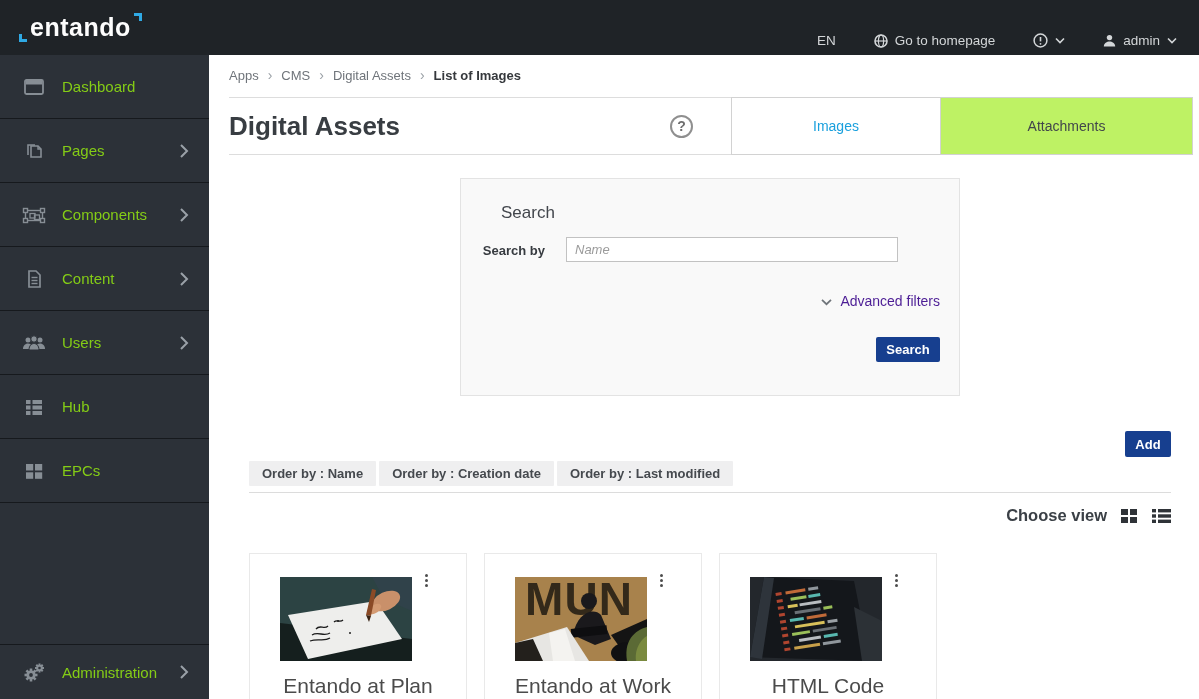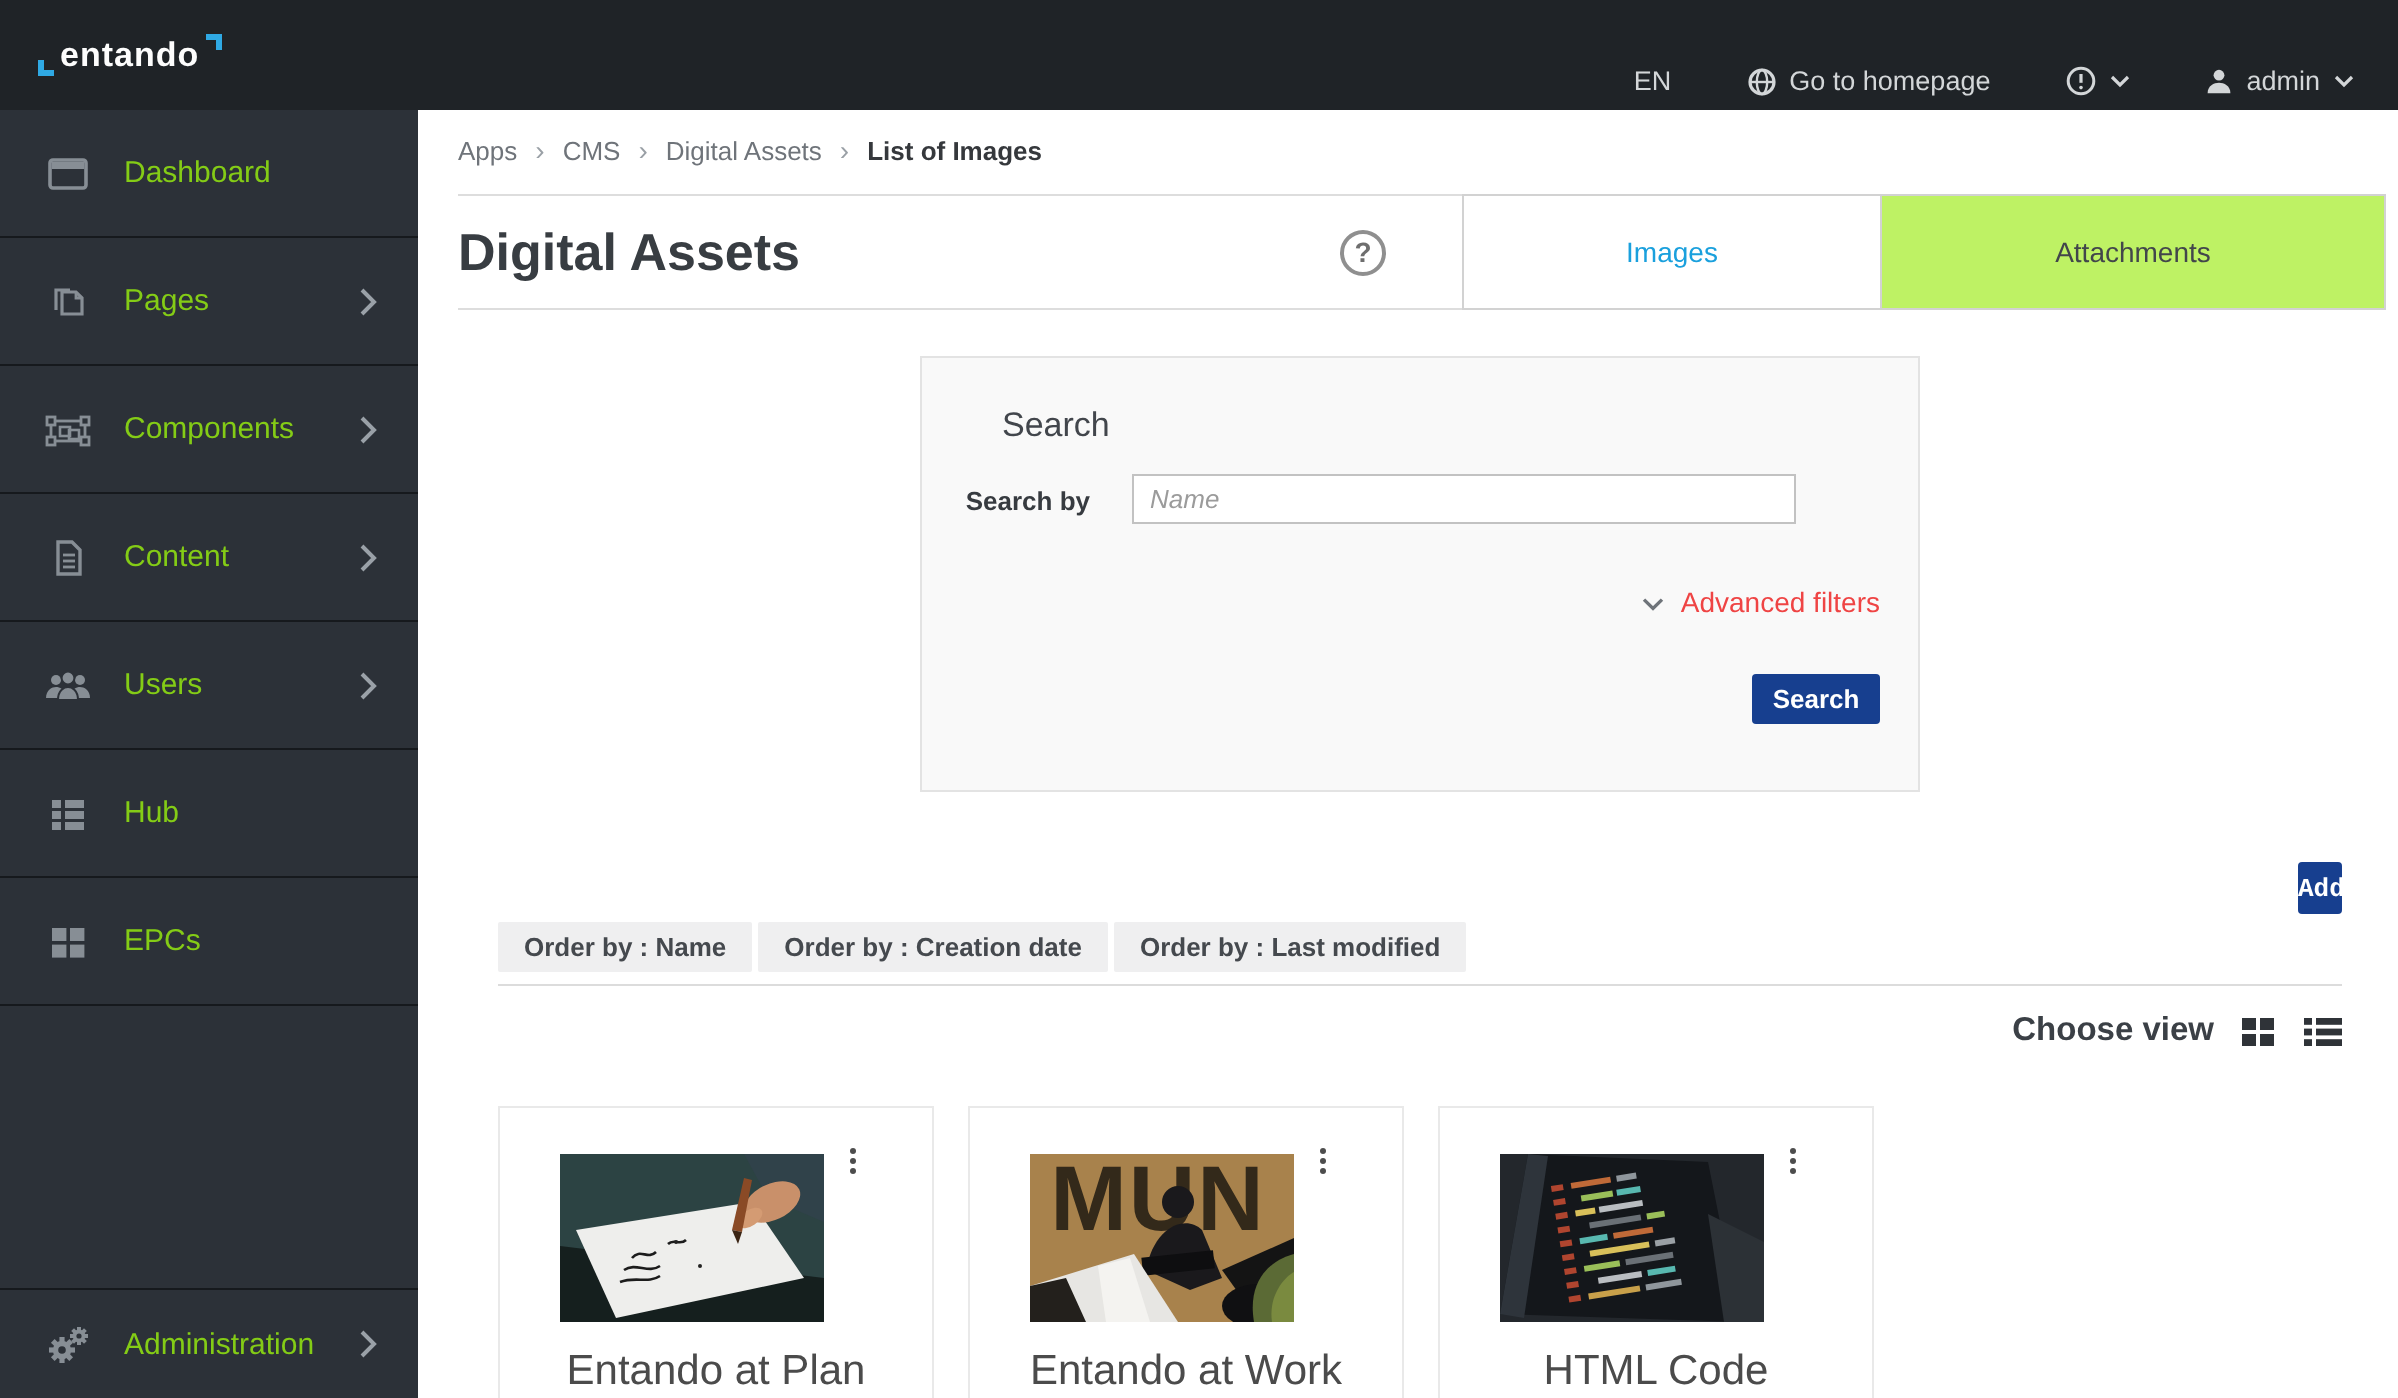--- a/index.html
+++ b/index.html
@@ -2,21 +2,21 @@
 <html><head>
 <meta charset="utf-8">
 <style>
   * { margin:0; padding:0; box-sizing:border-box; }
   html,body { width:1199px; height:699px; overflow:hidden; background:#fff;
               font-family:"Liberation Sans", sans-serif; }
 
   
   .topbar { position:absolute; left:0; top:0; width:1199px; height:55px;
             background:#1f2327; display:flex; align-items:center; z-index:5; }
-  .logo { position:relative; margin-left:30px; color:#fdfdfd; font-size:17px;
+  .logo { position:relative; margin-left:30px; color:#fdfdfd; font-size:25px;
           font-weight:bold; letter-spacing:0.5px; line-height:1; }
   .logo .br { position:absolute; width:8px; height:8px; }
   .logo .br-bl { left:-11px; bottom:-2px; border-left:3px solid #2fa9e4; border-bottom:3px solid #2fa9e4; }
   .logo .br-tr { right:-11px; top:-2px; border-right:3px solid #2fa9e4; border-top:3px solid #2fa9e4; }
   .topbar-right { margin-left:auto; margin-right:22px; display:flex; align-items:center;
                   gap:38px; color:#d3d6d8; font-size:13.5px;margin-top:26px; }
   .tb-group { display:flex; align-items:center; gap:7px; cursor:pointer; }
   .tb-icon { display:inline-flex; }
 
   
@@ -55,26 +55,26 @@
   .search-panel { position:absolute; left:251px; top:123px; width:500px; height:218px;
                   background:#f9f9f9; border:1px solid #e3e3e3; }
   .search-heading { position:absolute; left:40px; top:24px; font-size:17px; color:#42464c; }
   .search-label { position:absolute; left:18px; top:62px; width:66px; text-align:right;
                   font-size:13px; font-weight:bold; color:#373b40; line-height:20px; }
   .search-input { position:absolute; left:105px; top:58px; width:332px; height:25px;
                   border:1px solid #c2c2c2; background:#fff; padding:0 8px; font-size:13px;
                   font-family:"Liberation Sans", sans-serif; color:#333; }
   .search-input::placeholder { font-style:italic; color:#9b9b9b; }
   .advanced { position:absolute; right:19px; top:114px; display:flex; align-items:center; gap:8px;
-              font-size:14px; color:#ef4444; cursor:pointer;text-align:center; }
+              font-size:14px; color:#4c1d95; cursor:pointer;text-align:center; }
   .btn-primary { background:#173f8f; color:#fff; font-weight:bold; font-size:13px;
                  border:none; border-radius:2px; cursor:pointer;
                  font-family:"Liberation Sans", sans-serif; }
   .search-btn { position:absolute; right:19px; top:158px; width:64px; height:25px; }
-  .add-btn { position:absolute; right:28px; top:376px; width:22px; height:26px;font-family:Liberation Mono, monospace; }
+  .add-btn { position:absolute; right:28px; top:376px; width:46px; height:26px; }
 
   .orderbar { position:absolute; left:40px; top:406px; display:flex; gap:3px; }
   .order-btn { height:25px; padding:0 13px; background:#efeff0; border:none; border-radius:1px;
                font-size:13px; font-weight:bold; color:#45494e; display:flex; align-items:center;
                cursor:pointer; font-family:"Liberation Sans", sans-serif; }
 
   .rule { position:absolute; left:40px; top:437px; width:922px; border-top:1px solid #dcdcdc; }
 
   .viewbar { position:absolute; top:451px; right:28px; display:flex; align-items:center; gap:14px; }
   .choose-view-label { font-size:16.5px; font-weight:bold; color:#3b4046; }

